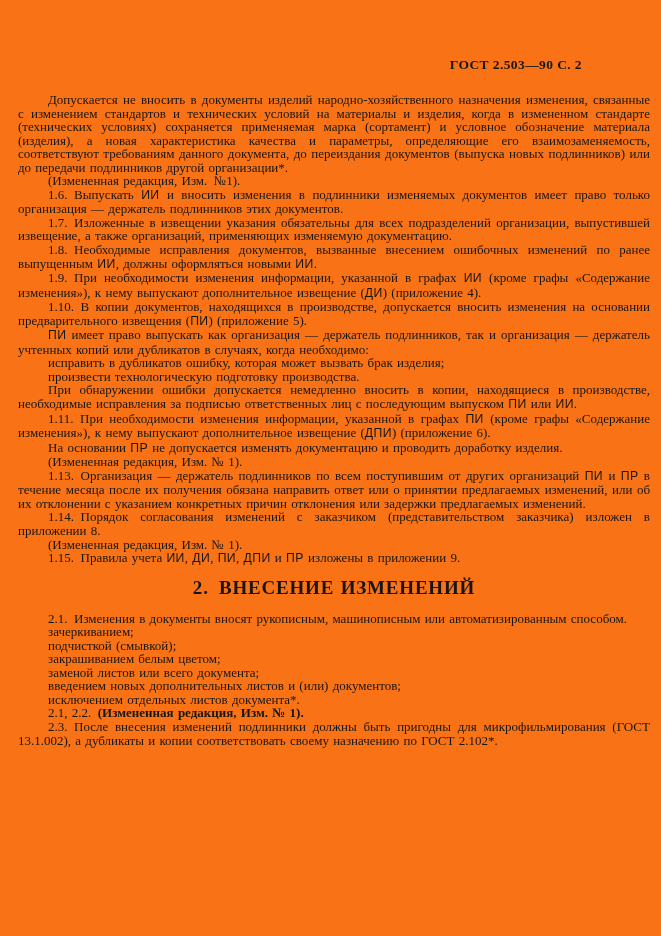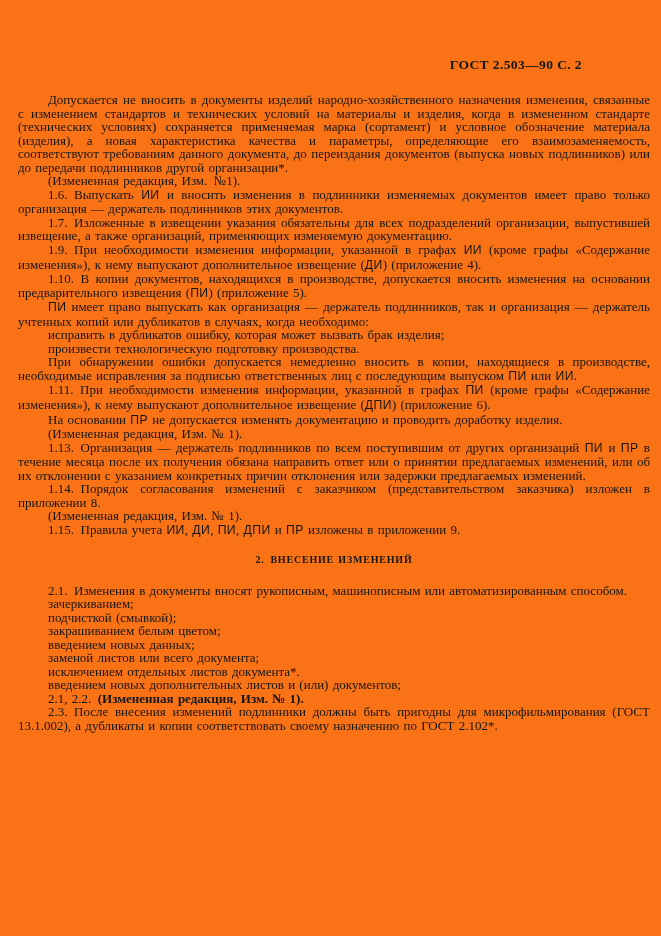--- a/index.html
+++ b/index.html
@@ -44,21 +44,21 @@
     padding: 0;
     text-indent: 30px;
   }
   .doc-body p.bold {
     font-weight: normal;
   }
   .doc-body p.heading {
     text-align: center;
     text-indent: 0;
     font-weight: bold;
-    font-size: 10px;
+    font-size: 19px;
     letter-spacing: 0.8px;
     margin: 14px 0 16px 0;
     line-height: 16px;
   }
   .doc-body p.item {
     text-align: left;
   }
   .sans {
     font-family: "Liberation Sans", sans-serif;
     font-size: 0.94em;
@@ -69,38 +69,38 @@
 </head>
 <body>
 
 <div class="page">
   <div class="page-header">ГОСТ 2.503—90 С. 2</div>
   <div class="doc-body">
       <p class="body">Допускается не вносить в документы изделий народно-хозяйственного назначения изменения, связанные с изменением стандартов и технических условий на материалы и изделия, когда в измененном стандарте (технических условиях) сохраняется применяемая марка (сортамент) и условное обозначение материала (изделия), а новая характеристика качества и параметры, определяющие его взаимозаменяемость, соответствуют требованиям данного документа, до переиздания документов (выпуска новых подлинников) или до передачи подлинников другой организации*.</p>
       <p class="body bold">(Измененная редакция, Изм. №1).</p>
       <p class="body">1.6. Выпускать <span class="sans">ИИ</span> и вносить изменения в подлинники изменяемых документов имеет право только организация — держатель подлинников этих документов.</p>
       <p class="body">1.7. Изложенные в извещении указания обязательны для всех подразделений организации, выпустившей извещение, а также организаций, применяющих изменяемую документацию.</p>
+      <p class="body">1.8. Необходимые исправления документов, вызванные внесением ошибочных изменений по ранее выпущенным <span class="sans">ИИ</span>, должны оформляться новыми <span class="sans">ИИ</span>.</p>
       <p class="body">1.9. При необходимости изменения информации, указанной в графах <span class="sans">ИИ</span> (кроме графы «Содержание изменения»), к нему выпускают дополнительное извещение (<span class="sans">ДИ</span>) (приложение 4).</p>
       <p class="body">1.10. В копии документов, находящихся в производстве, допускается вносить изменения на основании предварительного извещения (<span class="sans">ПИ</span>) (приложение 5).</p>
       <p class="body"><span class="sans">ПИ</span> имеет право выпускать как организация — держатель подлинников, так и организация — держатель учтенных копий или дубликатов в случаях, когда необходимо:</p>
       <p class="item">исправить в дубликатов ошибку, которая может вызвать брак изделия;</p>
       <p class="item">произвести технологическую подготовку производства.</p>
       <p class="body">При обнаружении ошибки допускается немедленно вносить в копии, находящиеся в производстве, необходимые исправления за подписью ответственных лиц с последующим выпуском <span class="sans">ПИ</span> или <span class="sans">ИИ</span>.</p>
       <p class="body">1.11. При необходимости изменения информации, указанной в графах <span class="sans">ПИ</span> (кроме графы «Содержание изменения»), к нему выпускают дополнительное извещение (<span class="sans">ДПИ</span>) (приложение 6).</p>
       <p class="body">На основании <span class="sans">ПР</span> не допускается изменять документацию и проводить доработку изделия.</p>
       <p class="body bold">(Измененная редакция, Изм. № 1).</p>
       <p class="body">1.13. Организация — держатель подлинников по всем поступившим от других организаций <span class="sans">ПИ</span> и <span class="sans">ПР</span> в течение месяца после их получения обязана направить ответ или о принятии предлагаемых изменений, или об их отклонении с указанием конкретных причин отклонения или задержки предлагаемых изменений.</p>
       <p class="body">1.14. Порядок согласования изменений с заказчиком (представительством заказчика) изложен в приложении 8.</p>
       <p class="body bold">(Измененная редакция, Изм. № 1).</p>
       <p class="body">1.15. Правила учета <span class="sans">ИИ</span>, <span class="sans">ДИ</span>, <span class="sans">ПИ</span>, <span class="sans">ДПИ</span> и <span class="sans">ПР</span> изложены в приложении 9.</p>
       <p class="heading">2. ВНЕСЕНИЕ ИЗМЕНЕНИЙ</p>
       <p class="body">2.1. Изменения в документы вносят рукописным, машинописным или автоматизированным способом.</p>
       <p class="item">зачеркиванием;</p>
       <p class="item">подчисткой (смывкой);</p>
       <p class="item">закрашиванием белым цветом;</p>
-      <p class="item">введением новых данных;</p>
       <p class="item">заменой листов или всего документа;</p>
+      <p class="item">введением новых дополнительных листов и (или) документов;</p>
       <p class="item">исключением отдельных листов документа*.</p>
-      <p class="item">введением новых дополнительных листов и (или) документов;</p>
       <p class="body">2.1, 2.2. <b>(Измененная редакция, Изм. № 1).</b></p>
       <p class="body">2.3. После внесения изменений подлинники должны быть пригодны для микрофильмирования (ГОСТ 13.1.002), а дубликаты и копии соответствовать своему назначению по ГОСТ 2.102*.</p>
     </div>
 </div>
 
 </body></html>

